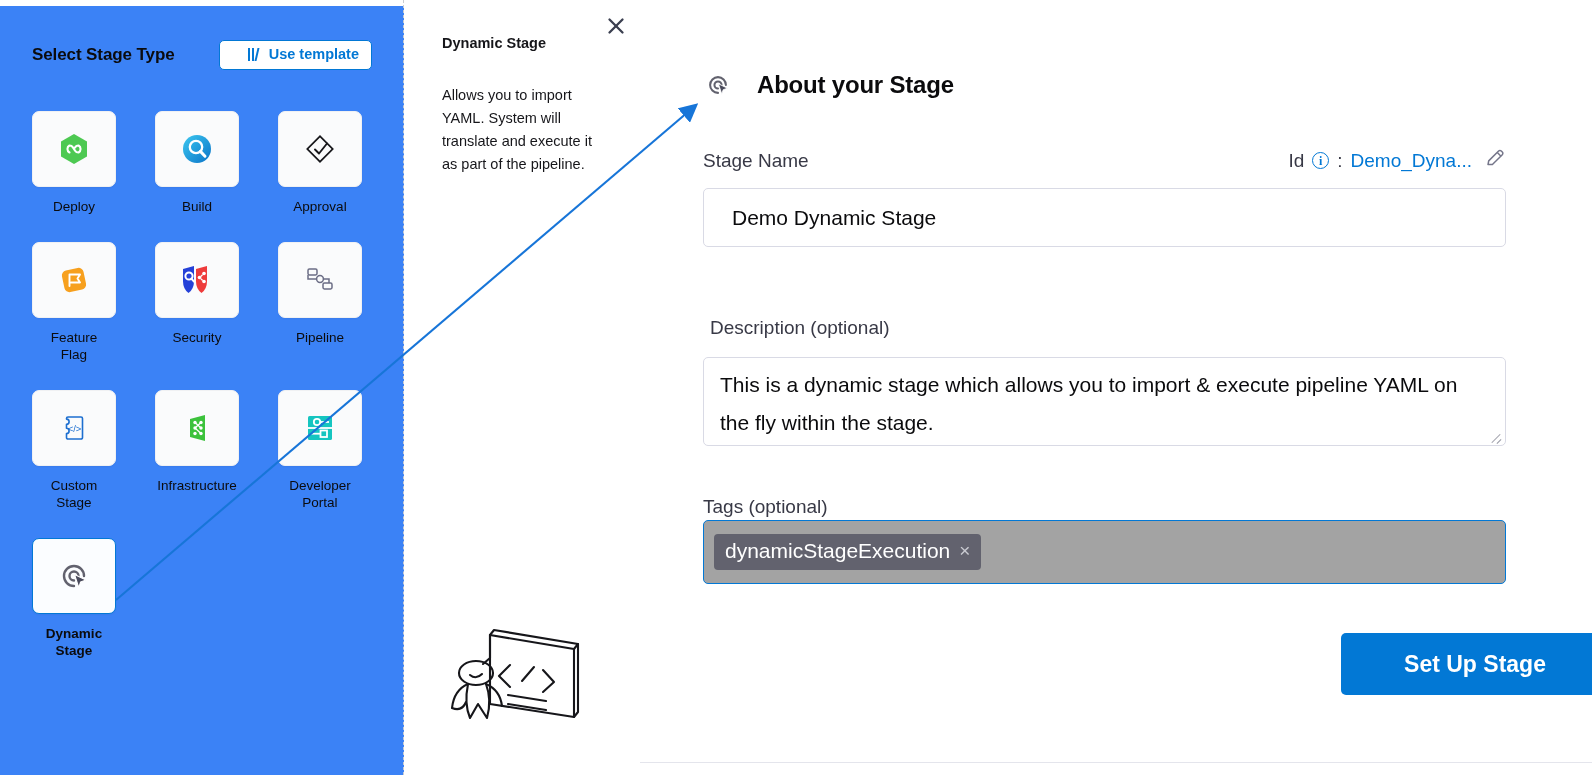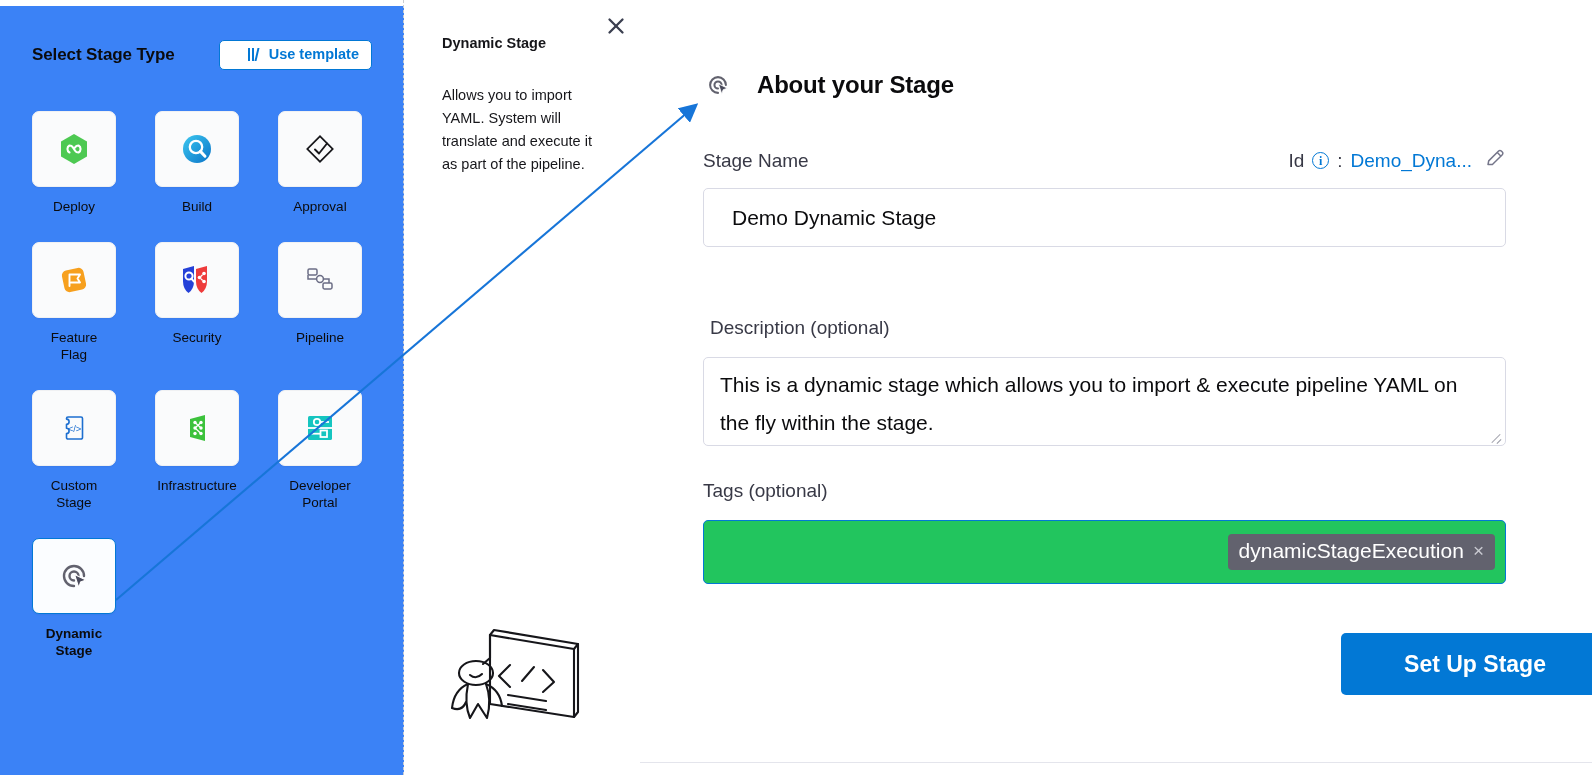--- a/index.html
+++ b/index.html
@@ -262,34 +262,33 @@
   #desc-resize:before, #desc-resize:after {
     content: "";
     position: absolute;
     background: #9a9ba6;
     height: 1px;
     transform-origin: center;
   }
   #desc-resize:before { width: 12px; right: 0; bottom: 3px; transform: rotate(-45deg); }
   #desc-resize:after  { width: 6px;  right: 0; bottom: 0px; transform: rotate(-45deg); }
 
-  #tags-label { position: absolute; left: 63px; top: 480px; }
+  #tags-label { position: absolute; left: 63px; top: 496px; }
   #tags-box {
     position: absolute;
     left: 63px; top: 520px;
     width: 803px; height: 64px;
     border: 1.5px solid #0278d5;
     border-radius: 5px;
-    background: #22c55e;
+    background: #a3a3a3;
     display: flex;
     align-items: center;
     padding: 8px 10px;
     gap: 8px;
     cursor: text;
-    justify-content: flex-end;
   }
   .tag-chip {
     display: inline-flex;
     align-items: center;
     gap: 9px;
     background: #62626e;
     color: #ffffff;
     border-radius: 4px;
     padding: 5px 11px 7px 11px;
     font-size: 21px;

